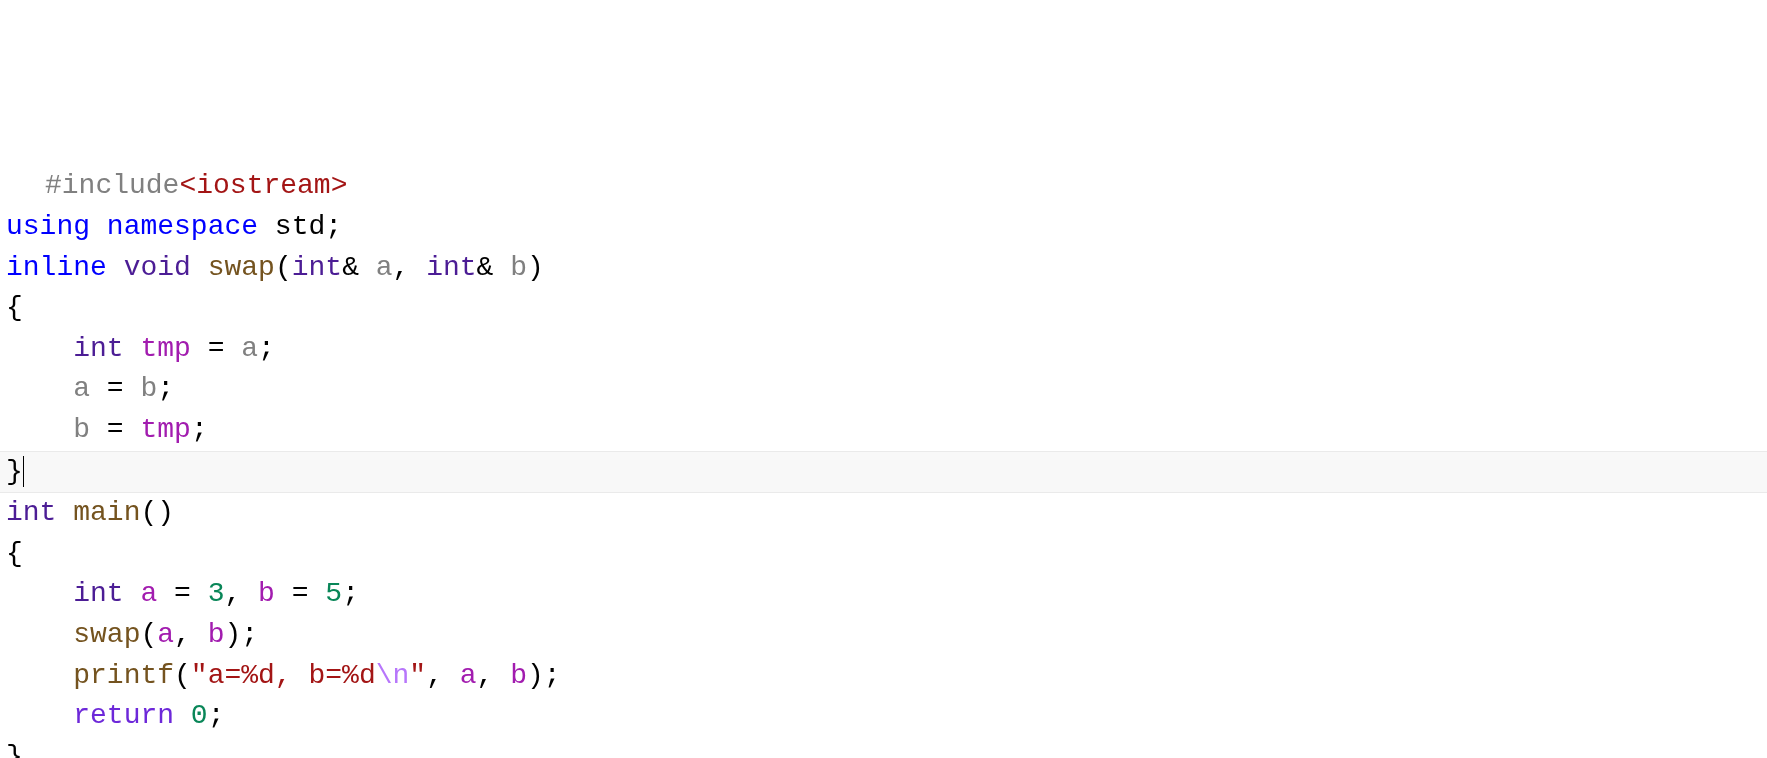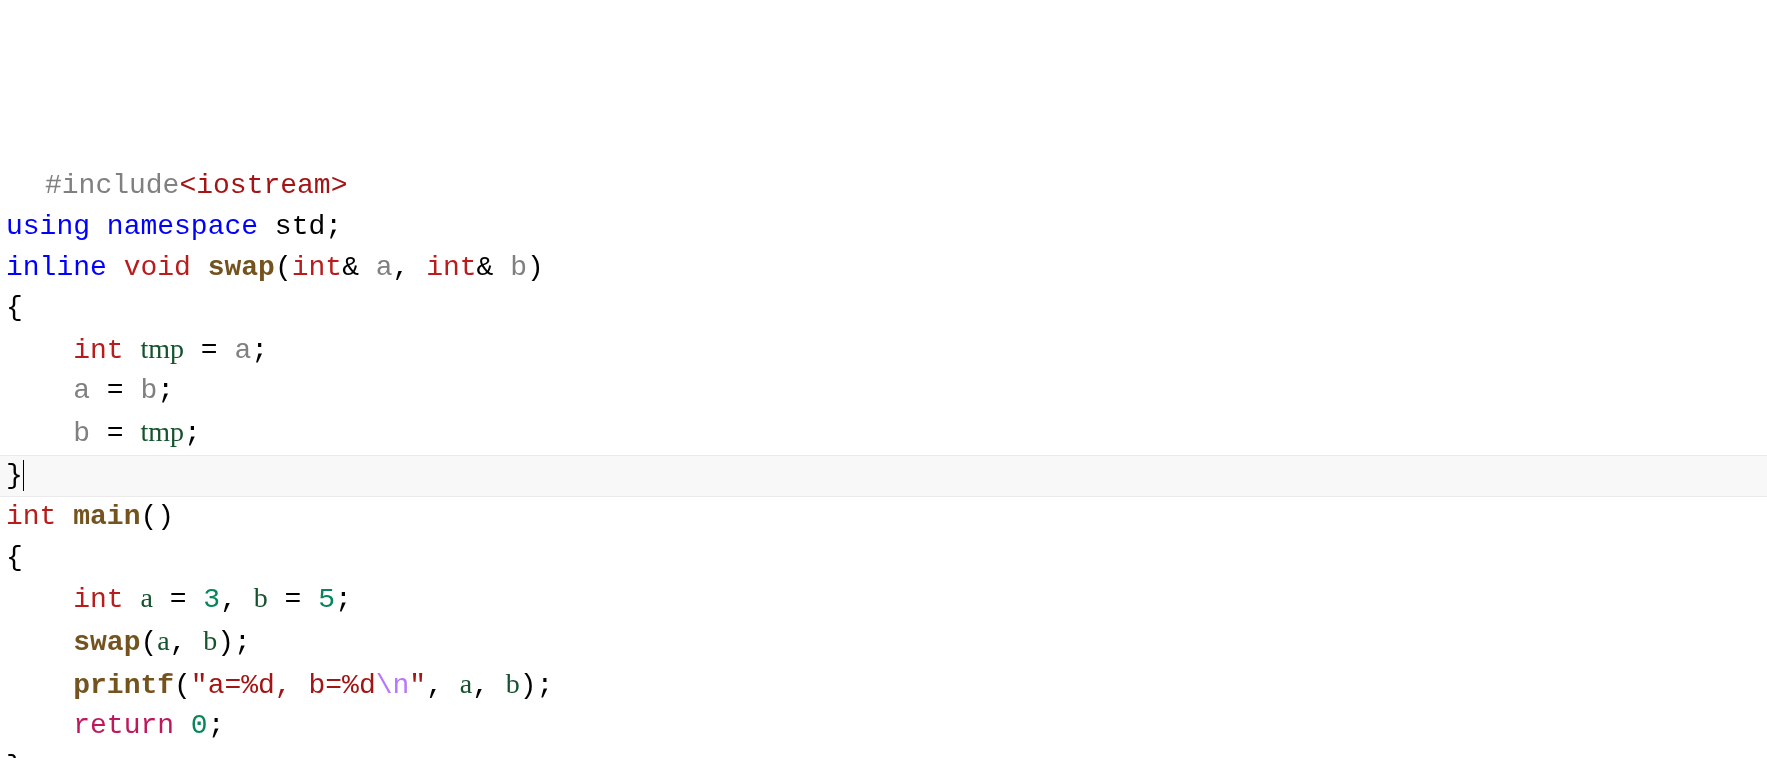--- a/index.html
+++ b/index.html
@@ -21,27 +21,27 @@
       padding-left: 6px;
     }
     .line.highlighted {
       background: #f8f8f8;
       border-top: 1px solid #eaeaea;
       border-bottom: 1px solid #eaeaea;
     }
     .preproc-gray { color: #808080; margin-left: 39px; }
     .preproc-red { color: #a31515; }
     .keyword-blue { color: #0000ff; }
-    .type-blue { color: #b91c1c; }
-    .func-name { color: #74531f; font-weight: bold; }
+    .type-blue { color: #4c1d95; }
+    .func-name { color: #74531f; }
     .param-gray { color: #808080; }
-    .local-var { color: #14532d; font-family: Liberation Serif, serif; }
+    .local-var { color: #a21caf; }
     .punct { color: #000000; }
     .number { color: #098658; }
-    .flow-purple { color: #be185d; }
+    .flow-purple { color: #6d28d9; }
     .string { color: #a31515; }
     .escape { color: #b776fb; }
     .black { color: #000000; font-family: Liberation Mono, monospace; }
     .cursor {
       border-left: 1px solid #000;
       display: inline-block;
       height: 1.1em;
       vertical-align: text-bottom;
       width: 0;
     }

